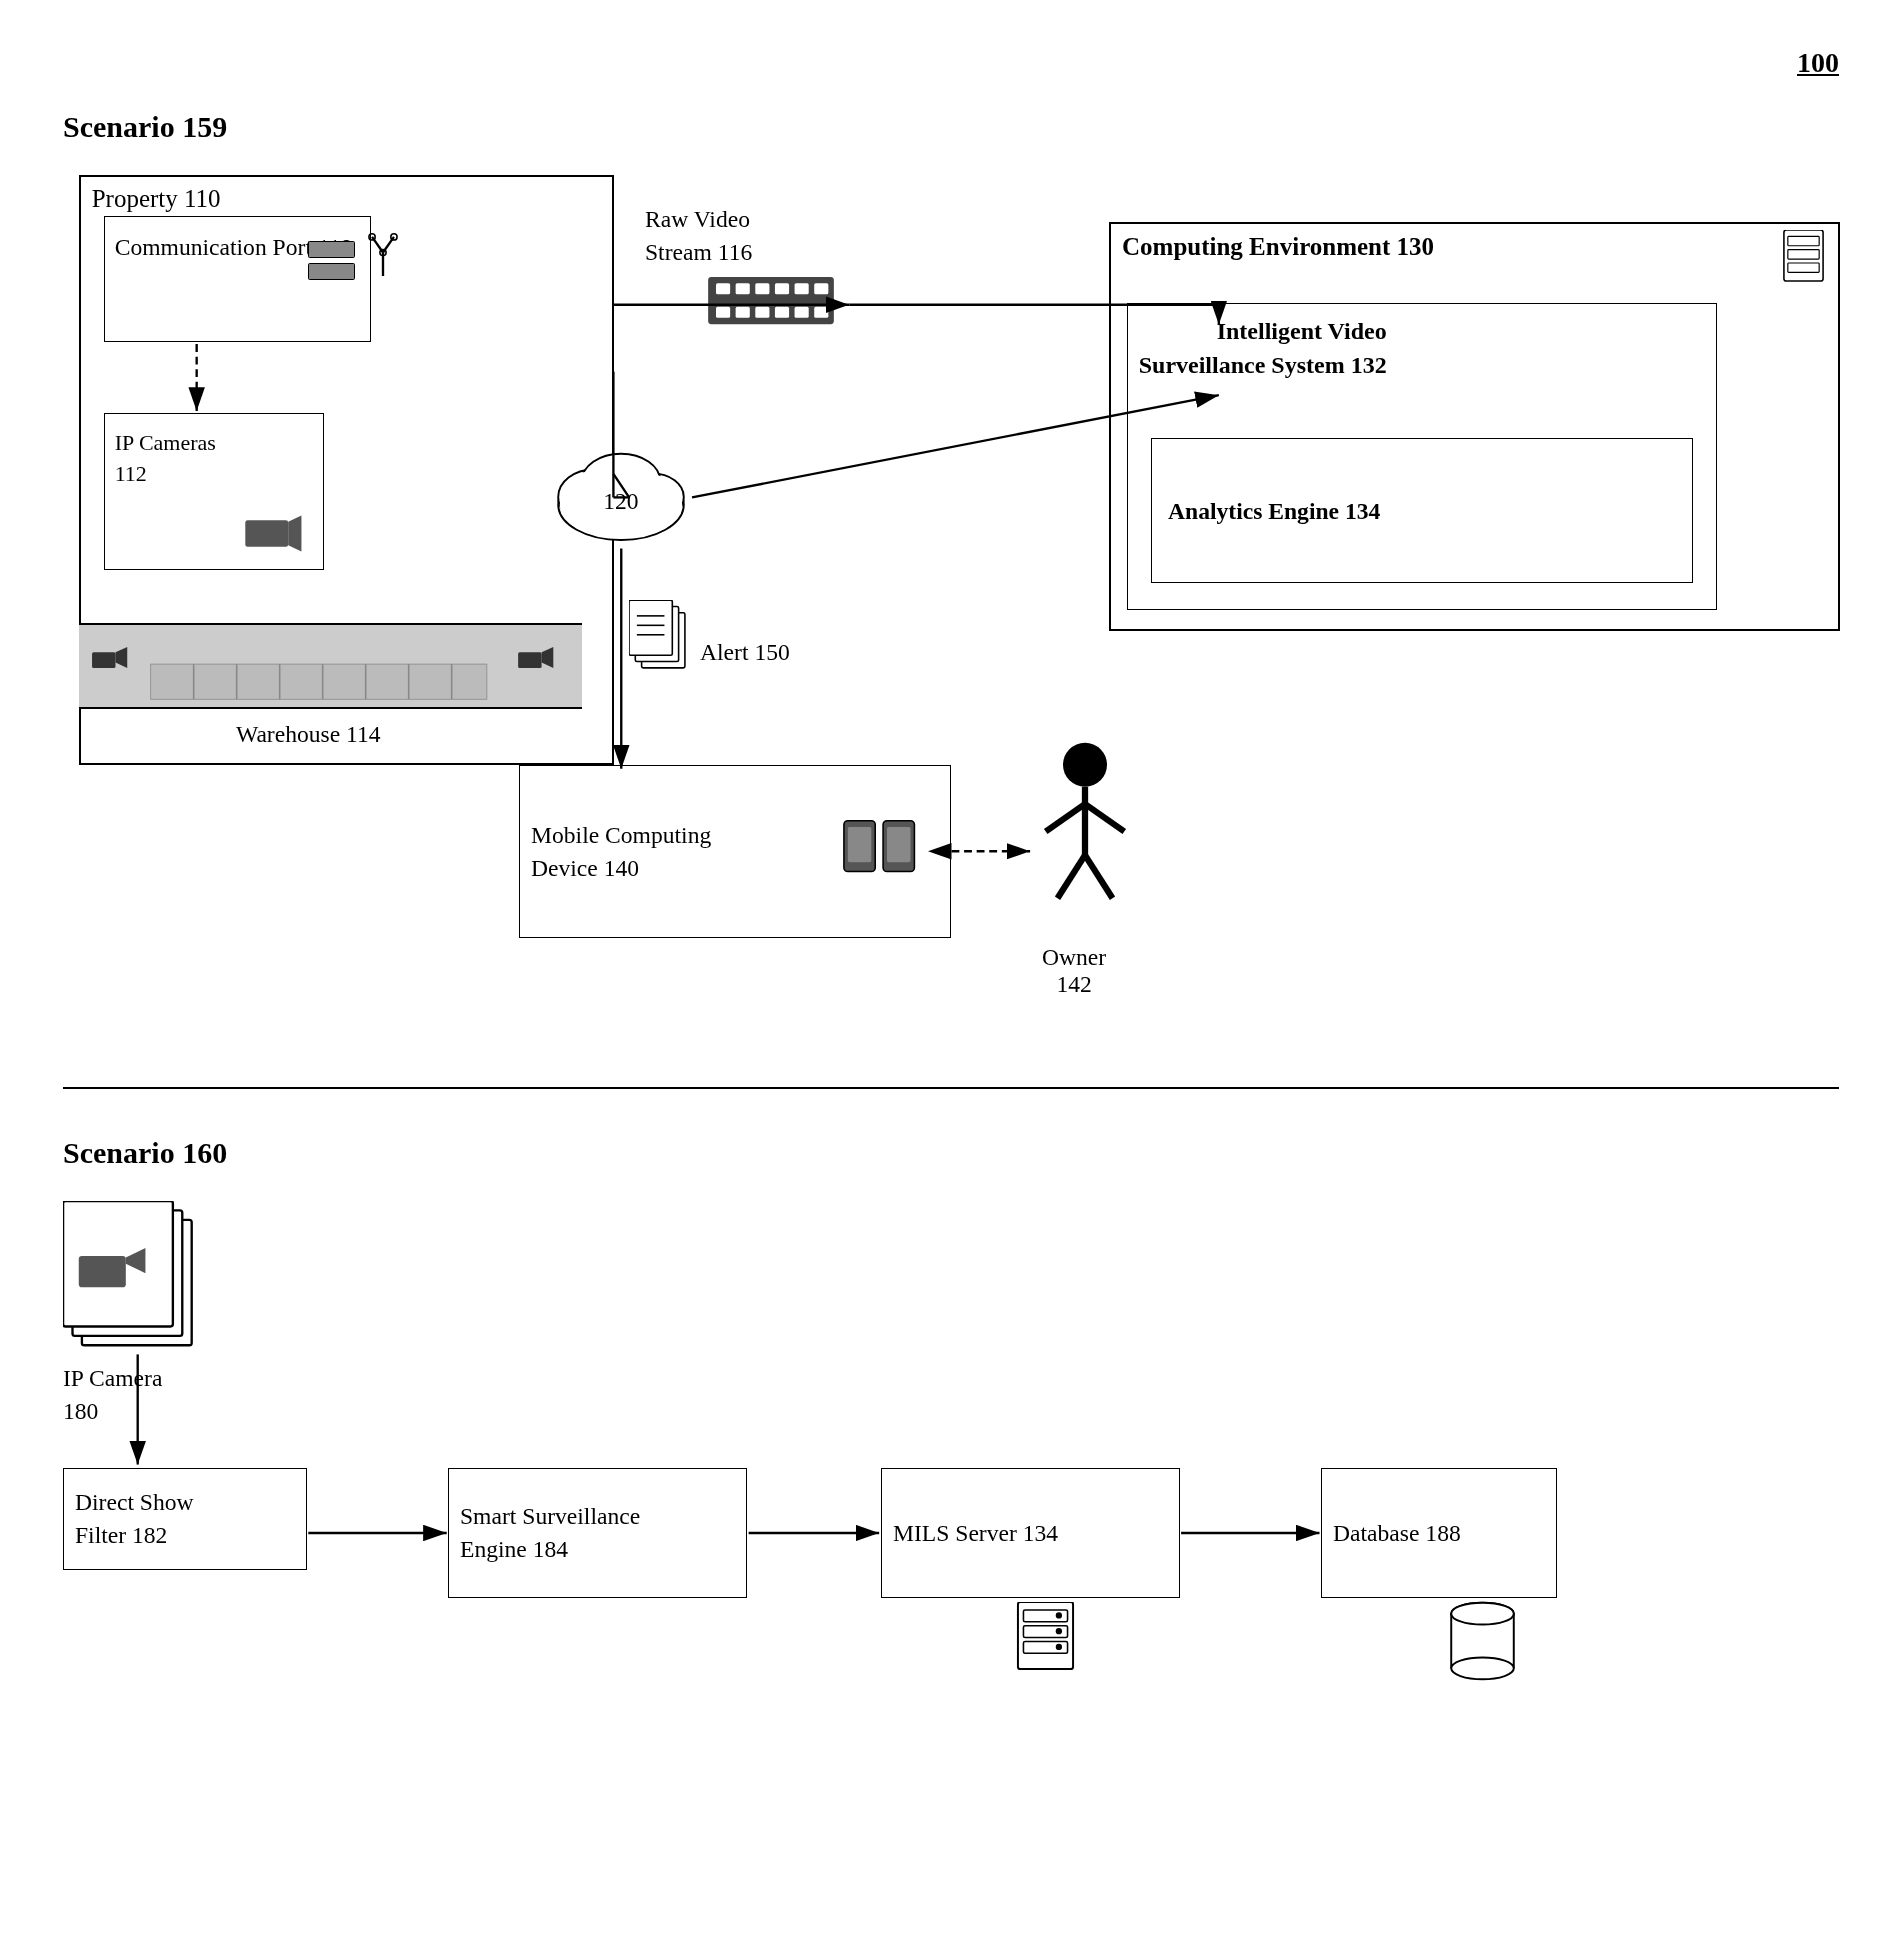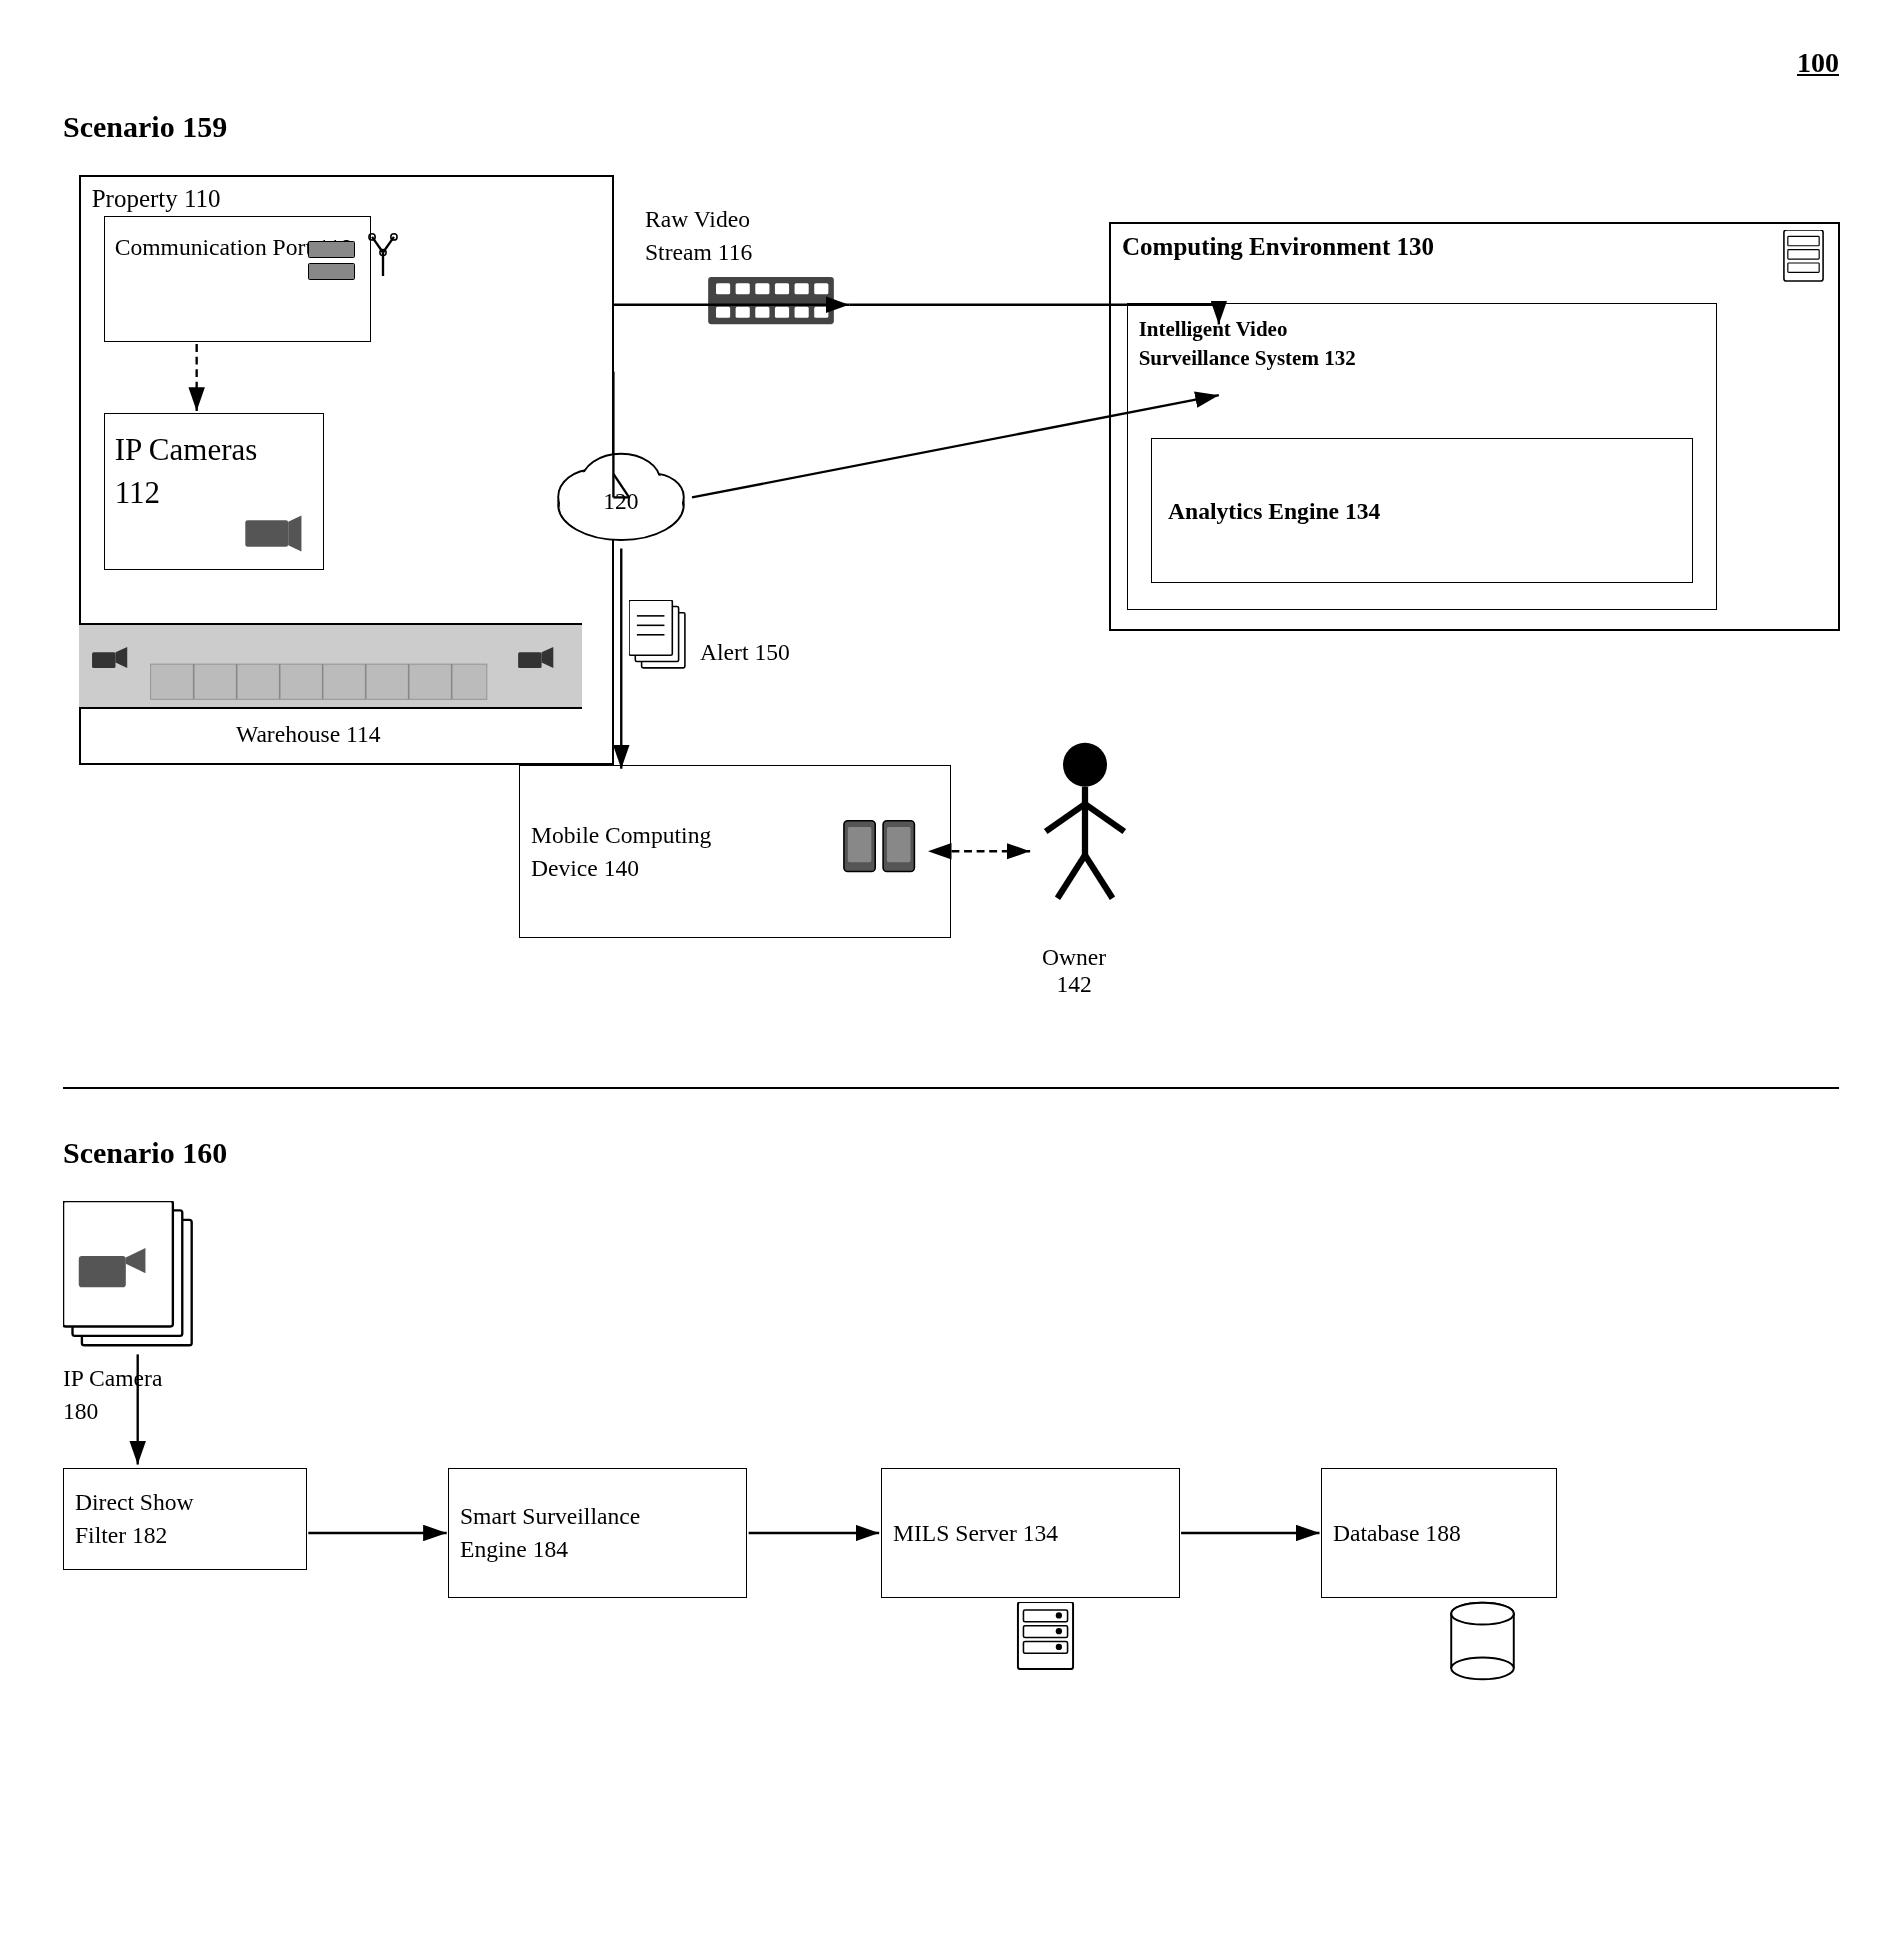--- a/index.html
+++ b/index.html
@@ -101,21 +101,21 @@
           <line x1="19" y1="25" x2="5" y2="5" stroke="#000" stroke-width="3"></line>
           <line x1="19" y1="25" x2="33" y2="5" stroke="#000" stroke-width="3"></line>
           <circle cx="5" cy="5" r="4" fill="none" stroke="#000" stroke-width="2"></circle>
           <circle cx="33" cy="5" r="4" fill="none" stroke="#000" stroke-width="2"></circle>
           <circle cx="19" cy="25" r="4" fill="none" stroke="#000" stroke-width="2"></circle>
         </svg>
       </div>
     </div>
 
     <div style="position:absolute; left:23.6px; top:236px; width:220px; height:157px; border:1.6px solid #000;">
-      <div style="position:absolute; left:9.4px; top:14px; font-size:31px; line-height:1.4;">IP Cameras<br>112</div>
+      <div style="position:absolute; left:9.4px; top:14px; font-size:22px; line-height:1.4;">IP Cameras<br>112</div>
 
       <svg width="63" height="39" style="position:absolute; right:15.7px; bottom:15.7px;" viewBox="0 0 80 50">
         <rect x="0" y="8" width="55" height="34" rx="3" ry="3" fill="#555"></rect>
         <polygon points="55,10 72,2 72,48 55,40" fill="#555"></polygon>
       </svg>
     </div>
 
     <div style="position:absolute; left:11px; top:7.9px; font-size:25px;">Property 110</div>
 
   </div>
@@ -147,21 +147,21 @@
     <div style="position:absolute; left:11px; top:9.4px; font-size:25px;">Computing Environment 130</div>
 
     <svg width="47" height="55" style="position:absolute;right:11px;top:6.3px;" viewBox="0 0 60 70">
       <rect x="5" y="0" width="50" height="65" rx="3" fill="none" stroke="#000" stroke-width="2"></rect>
       <rect x="10" y="8" width="40" height="12" rx="1" fill="none" stroke="#000" stroke-width="1.5"></rect>
       <rect x="10" y="25" width="40" height="12" rx="1" fill="none" stroke="#000" stroke-width="1.5"></rect>
       <rect x="10" y="42" width="40" height="12" rx="1" fill="none" stroke="#000" stroke-width="1.5"></rect>
     </svg>
 
     <div style="position:absolute; left:15.7px; top:79px; width:590px; height:307px; border:1.6px solid #000;">
-      <div style="position:absolute; left:11px; top:11px; font-size:21px; line-height:1.4;">Intelligent Video<br>Surveillance System 132</div>
+      <div style="position:absolute; left:11px; top:11px; font-size:24px; line-height:1.4;text-align:right;">Intelligent Video<br>Surveillance System 132</div>
 
       <div style="position:absolute; left:23.6px; top:134px; width:542px; height:145px; border:1.6px solid #000;">
         <div style="position:absolute; left:15.7px; top:50%; transform:translateY(-50%); font-size:23.6px;">Analytics Engine 134</div>
       </div>
     </div>
   </div>
 
   <div style="position:absolute; left:582px; top:27.5px; font-size:23.6px; line-height:1.4;">Raw Video<br>Stream 116</div>
 
   <svg width="126" height="55" style="position:absolute; left:645px; top:102px;" viewBox="0 0 160 70">

